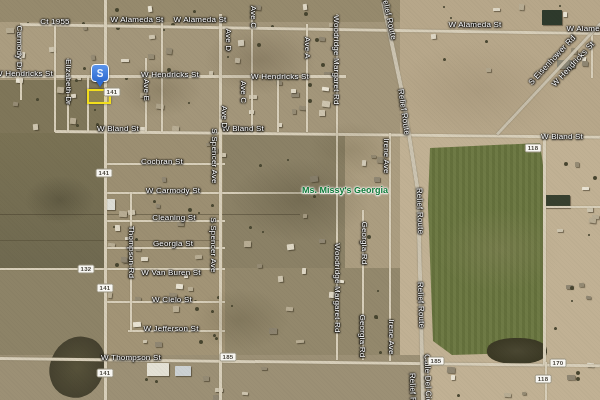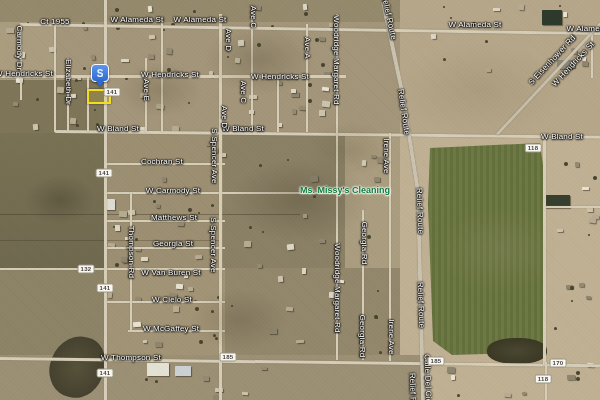--- a/index.html
+++ b/index.html
@@ -88,21 +88,21 @@
 
   <div id="highlight" style="left: 87px; top: 89px; width: 20px; height: 11px;"></div>
 
   <div id="marker" style="left: 100px; top: 87px;">
     <div class="pin">
       <span>S</span>
     </div>
     <div class="tip"></div>
   </div>
 
-  <div class="blabel" style="left: 345px; top: 190px;">Ms. Missy's Cleaning</div>
+  <div class="blabel" style="left: 345px; top: 190px;">Ms. Missy's Georgia</div>
 <div class="road" style="left: 20px; top: 23px; width: 580px; height: 3px; transform: rotate(0.9deg); transform-origin: 0px 50%;"></div>
     <div class="road" style="left: 0px; top: 75px; width: 346px; height: 2.5px;"></div>
     <div class="road" style="left: 55px; top: 130px; width: 545px; height: 2.5px; transform: rotate(0.6deg); transform-origin: 0px 50%;"></div>
     <div class="road" style="left: 105px; top: 163px; width: 120px; height: 2px;"></div>
     <div class="road" style="left: 105px; top: 192px; width: 240px; height: 2px;"></div>
     <div class="road" style="left: 105px; top: 220px; width: 120px; height: 2px;"></div>
     <div class="road" style="left: 105px; top: 247px; width: 120px; height: 2px;"></div>
     <div class="road" style="left: 0px; top: 268px; width: 225px; height: 2px;"></div>
     <div class="road" style="left: 105px; top: 301px; width: 120px; height: 2px;"></div>
     <div class="road" style="left: 128px; top: 330px; width: 97px; height: 2px;"></div>
@@ -329,25 +329,25 @@
     <div class="slabel" style="left: 475px; top: 24px; transform: translate(-50%, -50%) rotate(0deg);">W Alameda St</div>
     <div class="slabel" style="left: 593px; top: 28px; transform: translate(-50%, -50%) rotate(0deg);">W Alameda St</div>
     <div class="slabel" style="left: 24px; top: 73px; transform: translate(-50%, -50%) rotate(0deg);">W Hendricks St</div>
     <div class="slabel" style="left: 170px; top: 74px; transform: translate(-50%, -50%) rotate(0deg);">W Hendricks St</div>
     <div class="slabel" style="left: 280px; top: 76px; transform: translate(-50%, -50%) rotate(0deg);">W Hendricks St</div>
     <div class="slabel" style="left: 118px; top: 128px; transform: translate(-50%, -50%) rotate(0deg);">W Bland St</div>
     <div class="slabel" style="left: 243px; top: 128px; transform: translate(-50%, -50%) rotate(0deg);">W Bland St</div>
     <div class="slabel" style="left: 562px; top: 136px; transform: translate(-50%, -50%) rotate(0deg);">W Bland St</div>
     <div class="slabel" style="left: 162px; top: 161px; transform: translate(-50%, -50%) rotate(0deg);">Cochran St</div>
     <div class="slabel" style="left: 173px; top: 190px; transform: translate(-50%, -50%) rotate(0deg);">W Carmody St</div>
-    <div class="slabel" style="left: 174px; top: 217px; transform: translate(-50%, -50%) rotate(0deg);">Matthews St</div>
+    <div class="slabel" style="left: 174px; top: 217px; transform: translate(-50%, -50%) rotate(0deg);">Cleaning St</div>
     <div class="slabel" style="left: 173px; top: 243px; transform: translate(-50%, -50%) rotate(0deg);">Georgia St</div>
     <div class="slabel" style="left: 171px; top: 272px; transform: translate(-50%, -50%) rotate(0deg);">W Van Buren St</div>
     <div class="slabel" style="left: 172px; top: 299px; transform: translate(-50%, -50%) rotate(0deg);">W Cielo St</div>
-    <div class="slabel" style="left: 171px; top: 328px; transform: translate(-50%, -50%) rotate(0deg);">W McGaffey St</div>
+    <div class="slabel" style="left: 171px; top: 328px; transform: translate(-50%, -50%) rotate(0deg);">W Jefferson St</div>
     <div class="slabel" style="left: 131px; top: 357px; transform: translate(-50%, -50%) rotate(0deg);">W Thompson St</div>
     <div class="slabel" style="left: 19px; top: 48px; transform: translate(-50%, -50%) rotate(90deg);">Carmody Dr</div>
     <div class="slabel" style="left: 68px; top: 82px; transform: translate(-50%, -50%) rotate(90deg);">Elizabeth Dr</div>
     <div class="slabel" style="left: 146px; top: 90px; transform: translate(-50%, -50%) rotate(90deg);">Ave E</div>
     <div class="slabel" style="left: 253px; top: 17px; transform: translate(-50%, -50%) rotate(90deg);">Ave C</div>
     <div class="slabel" style="left: 228px; top: 40px; transform: translate(-50%, -50%) rotate(90deg);">Ave D</div>
     <div class="slabel" style="left: 307px; top: 48px; transform: translate(-50%, -50%) rotate(90deg);">Ave A</div>
     <div class="slabel" style="left: 243px; top: 92px; transform: translate(-50%, -50%) rotate(90deg);">Ave C</div>
     <div class="slabel" style="left: 224px; top: 117px; transform: translate(-50%, -50%) rotate(90deg);">Ave D</div>
     <div class="slabel" style="left: 336px; top: 60px; transform: translate(-50%, -50%) rotate(90deg);">Woodridge Margaret Rd</div>

